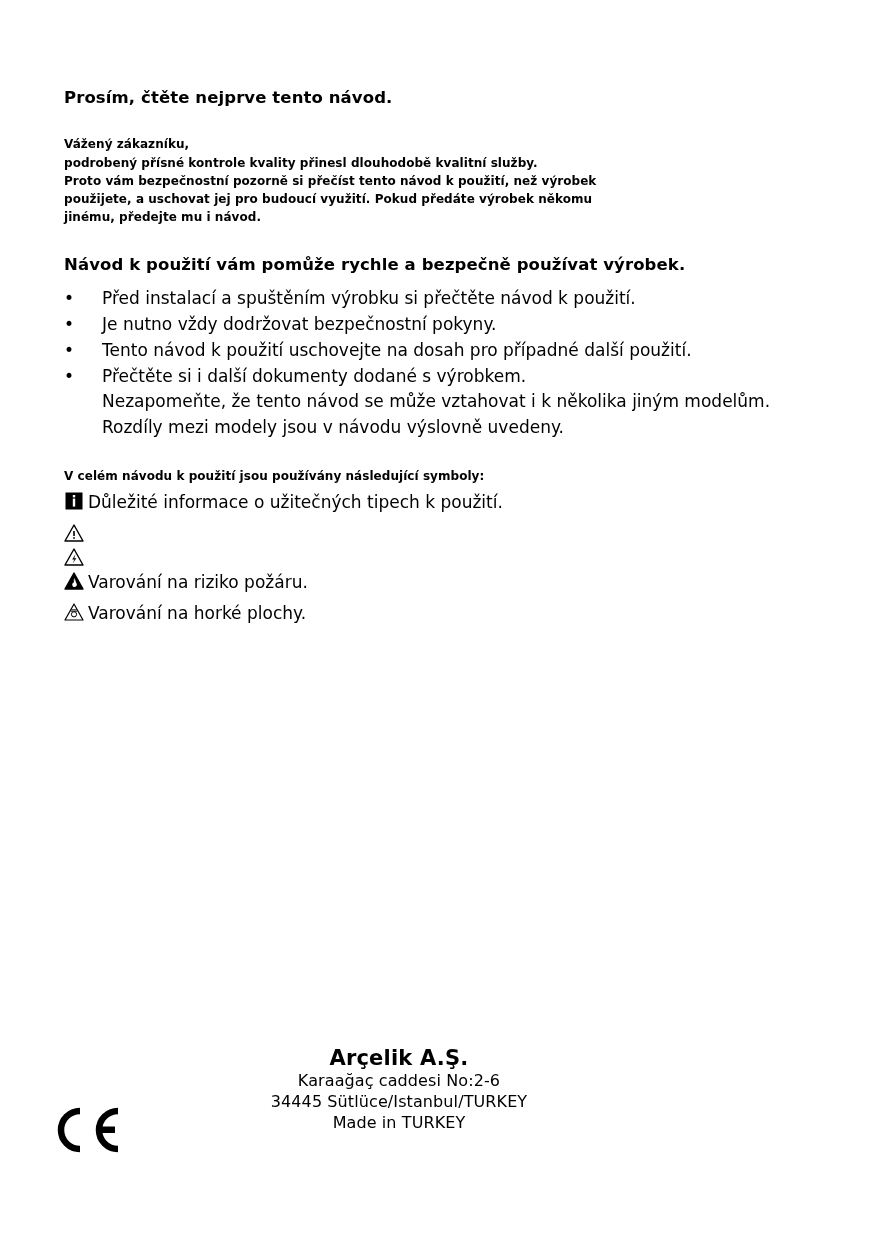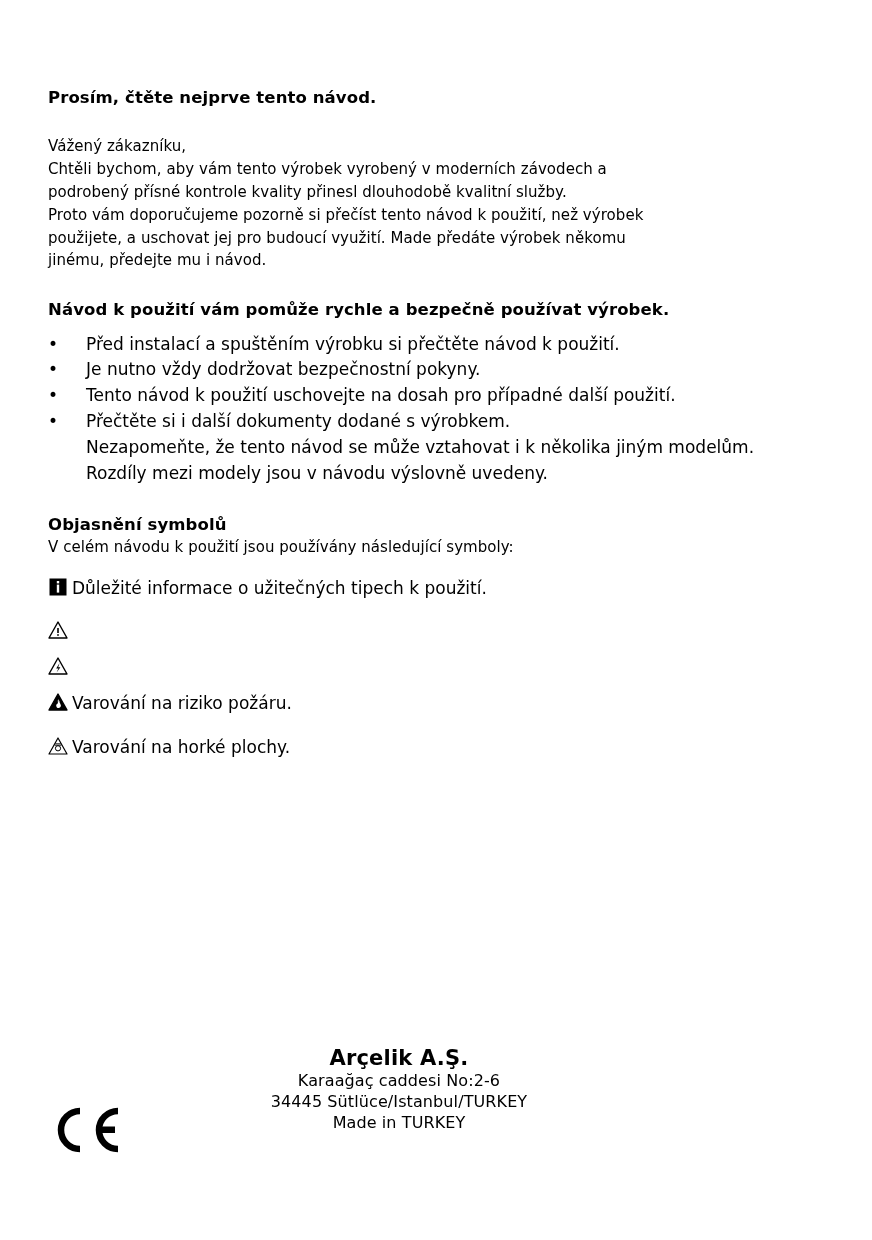--- a/index.html
+++ b/index.html
@@ -16,34 +16,35 @@
     overflow: hidden;
   }
   .page {
     position: absolute;
     left: 0; top: 0;
     width: 872px;
     height: 1240px;
   }
   .content {
     position: absolute;
-    left: 48px;
+    left: 64px;
     top: 86px;
     width: 760px;
   }
   .heading {
     font-weight: bold;
     font-size: 16.5px;
     line-height: 1.42;
     letter-spacing: 0.1px;
   }
   .para {
-    font-size: 15px;
+    font-size: 12px;
     line-height: 1.52;
     letter-spacing: 0.05px;
+    font-weight: bold;
   }
   .para .line { display: block; white-space: pre; }
   .gap-lg { height: 26px; }
   .gap-sm { height: 10px; }
 
   .bullets {
     margin: 0;
     padding: 0;
     list-style: none;
   }
@@ -61,21 +62,21 @@
     line-height: 1.52;
   }
   .bullet-text { flex: 1 1 auto; }
   .bullet-text .line { display: block; }
 
   .symbol-row {
     display: flex;
     align-items: flex-start;
     font-size: 17px;
     line-height: 1.62;
-    margin-top: 16px;
+    margin-top: 4px;
   }
   .symbol-box {
     flex: 0 0 auto;
     width: 22px;
     height: 20px;
     margin-right: 2px;
     position: relative;
     top: 2px;
   }
   .symbol-box svg { display: block; }
@@ -113,24 +114,23 @@
 <div class="page">
 
   <div class="content">
 
     <div class="heading">Prosím, čtěte nejprve tento návod.</div>
 
     <div class="gap-lg"></div>
 
     <div class="para">
       <span class="line">Vážený zákazníku,</span>
-      <span class="line">Chtěli bychom, aby vám tento výrobek vyrobený v moderních závodech a</span>
       <span class="line">podrobený přísné kontrole kvality přinesl dlouhodobě kvalitní služby.</span>
-      <span class="line">Proto vám doporučujeme pozorně si přečíst tento návod k použití, než výrobek</span>
-      <span class="line">použijete, a uschovat jej pro budoucí využití. Made předáte výrobek někomu</span>
+      <span class="line">Proto vám bezpečnostní pozorně si přečíst tento návod k použití, než výrobek</span>
+      <span class="line">použijete, a uschovat jej pro budoucí využití. Pokud předáte výrobek někomu</span>
       <span class="line">jinému, předejte mu i návod.</span>
     </div>
 
     <div class="gap-lg"></div>
 
     <div class="heading">Návod k použití vám pomůže rychle a bezpečně používat výrobek.</div>
 
     <div class="gap-sm"></div>
 
     <ul class="bullets">
@@ -157,21 +157,20 @@
         <span class="bullet-text">
           <span class="line">Přečtěte si i další dokumenty dodané s výrobkem.</span>
           <span class="line">Nezapomeňte, že tento návod se může vztahovat i k několika jiným modelům.</span>
           <span class="line">Rozdíly mezi modely jsou v návodu výslovně uvedeny.</span>
         </span>
       </li>
     </ul>
 
     <div class="gap-lg"></div>
 
-    <div class="heading">Objasnění symbolů</div>
 
     <div class="para">
       <span class="line">V celém návodu k použití jsou používány následující symboly:</span>
     </div>
 
     <div class="symbol-row">
       <span class="symbol-box">
         <svg width="20" height="20" viewBox="0 0 20 20">
           <rect x="1.5" y="1.5" width="17" height="17" fill="#000000"></rect>
           <rect x="8.8" y="4" width="2.4" height="2.4" fill="#ffffff"></rect>

